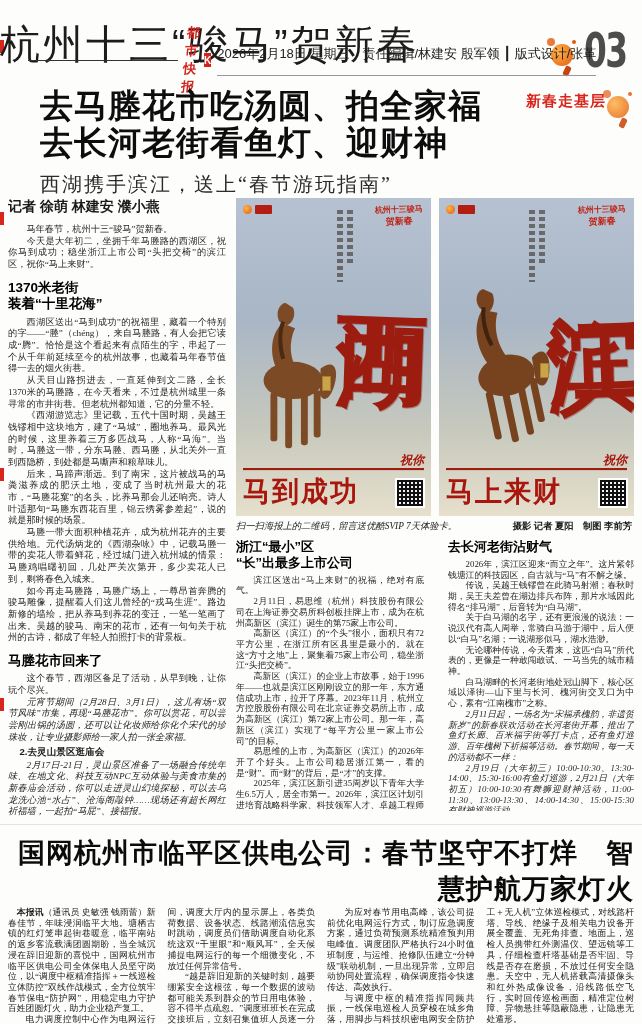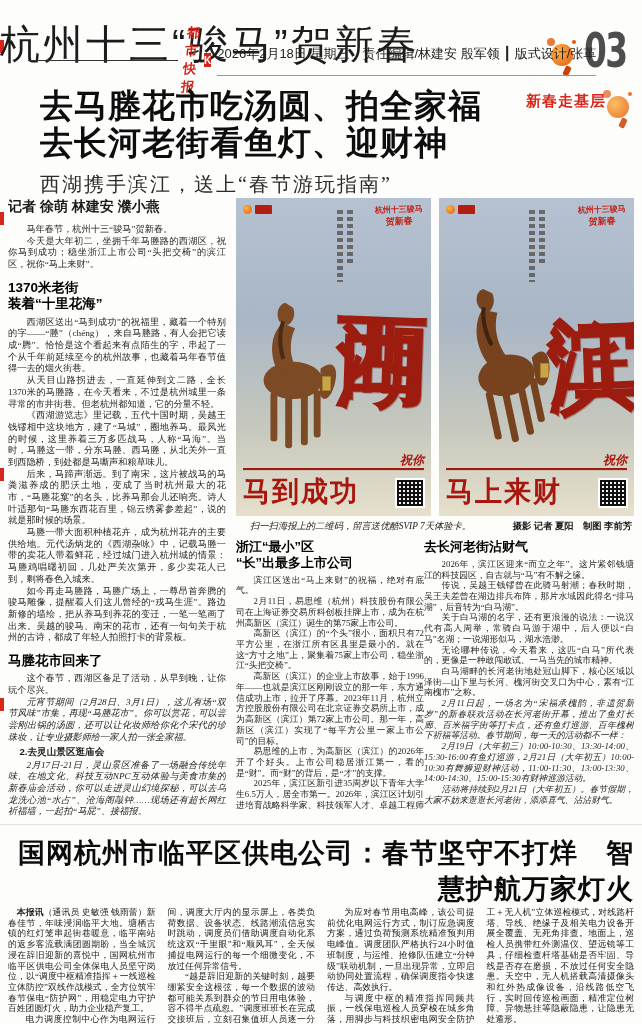--- a/index.html
+++ b/index.html
@@ -93,25 +93,25 @@
   .wish-small { display:block; color:#a8160e; font-weight:bold; font-size:12px;
     font-family:"DejaVu Serif",serif; font-style:italic; margin-bottom:1px;text-align:right; }
   .wish-big { display:block; color:#a8160e; font-weight:bold; letter-spacing:2px;
     font-size:27px; font-family:"Liberation Sans",sans-serif;
     border-top:2px solid #9c1d10; padding-top:2px; transform:scale(1,1.05); transform-origin:left bottom; }
   .qr { position:absolute; right:6px; bottom:8px; width:30px; height:30px; background:#fff; padding:2px; }
   .qr b { display:block; width:100%; height:100%;
     background-image:repeating-linear-gradient(0deg,#111 0 2px,transparent 2px 4px),
                      repeating-linear-gradient(90deg,#111 0 2px,#f2f2f2 2px 4px); }
   .poster-caption { display:flex; justify-content:space-between; align-items:baseline;
-    margin:4px 2px 6px 14px; font-size:9.3px; }
+    margin:4px 2px 6px 0; font-size:9.3px; }
   .poster-caption .cap { font-style:italic; }
   .poster-caption .credits { font-family:"Liberation Sans",sans-serif; font-weight:bold; font-size:9.3px; white-space:nowrap; }
 
-  .subcols { display:flex; gap:0; height:272px; overflow:hidden; }
+  .subcols { display:flex; gap:24px; height:272px; overflow:hidden; }
   .col-mid { width:188px; }
   .col-right { flex:1; }
   .subcols h3.sec { margin-top:0; font-size:13px; }
   .subcols p.bp { font-size:8.8px; line-height:1.22; }
 
   
   .power { border-top:1px solid #e3e3e3; margin-top:4px; padding:10px 8px 0 8px; }
   .power h2 {
     text-align:right; font-family:Liberation Serif, serif;
     font-weight:bold; font-size:27px; letter-spacing:1px; color:#0b0b0b; 

